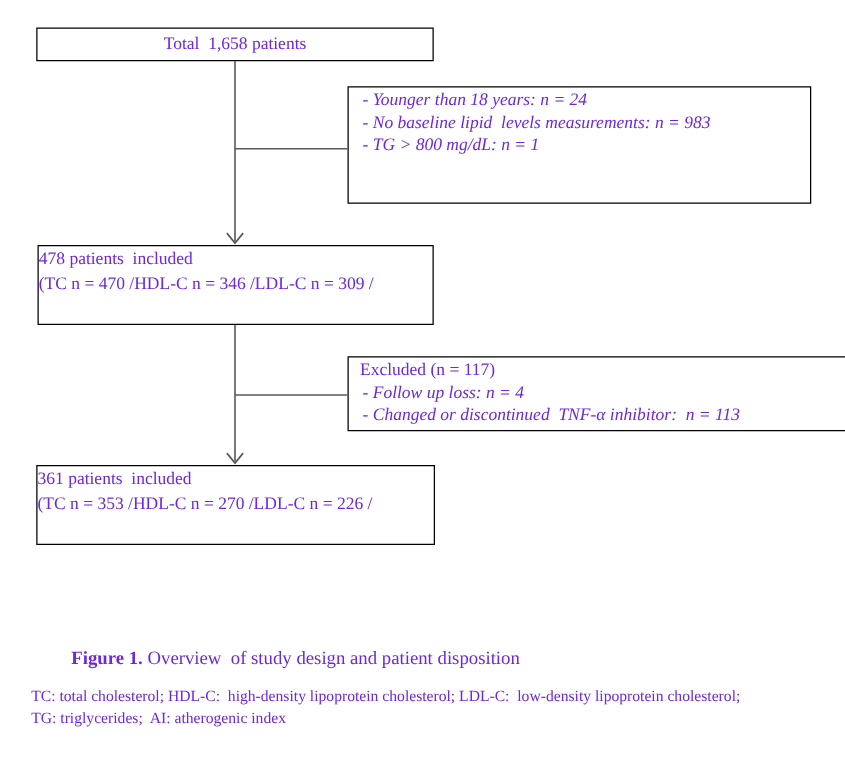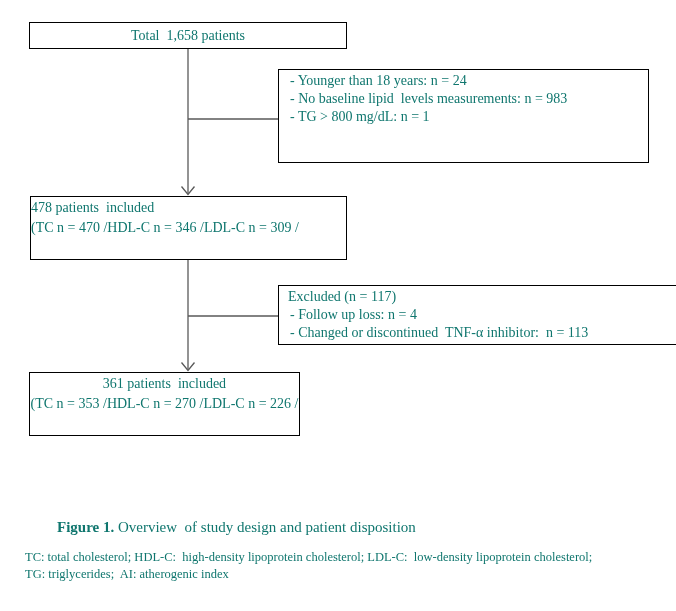--- a/index.html
+++ b/index.html
@@ -1,21 +1,21 @@
 <!DOCTYPE html>
 <html><head>
 <meta charset="utf-8">
 <style>
   html, body { margin: 0; padding: 0; background: #ffffff; }
   .canvas {
     position: relative;
     width: 676px;
     height: 611px;
     background: #ffffff;
-    color: #0f766e;
+    color: #6d28d9;
     font-family: "Liberation Serif", serif;
     overflow: hidden;
   }
   .connectors {
     position: absolute;
     left: 0; top: 0;
     width: 676px; height: 611px;
   }
   .box {
     position: absolute;
@@ -28,32 +28,32 @@
   .box-total {
     left: 29px; top: 22px; width: 318px; height: 27px;
     display: flex; align-items: center; justify-content: center;
     line-height: 25px; text-align: center;
   }
   .box-included1 {
     left: 30px; top: 196px; width: 317px; height: 64px;
     line-height: 20px; padding-top: 1px;
   }
   .box-included2 {
-    left: 29px; top: 372px; width: 271px; height: 64px;
-    text-align: center; line-height: 20px; padding-top: 1px;
+    left: 29px; top: 372px; width: 319px; height: 64px;
+    line-height: 20px; padding-top: 1px;
   }
   .box-excluded1 {
     left: 278px; top: 69px; width: 371px; height: 94px;
     padding: 2px 6px 2px 9px; line-height: 18px;
   }
   .box-excluded2 {
     left: 278px; top: 285px; width: 429px; height: 60px;
     padding: 2px 6px 2px 9px; line-height: 18px;
   }
-  .excl-item { padding-left: 2px; }
+  .excl-item { padding-left: 2px; font-style: italic; }
   .caption {
     position: absolute;
     left: 25px; top: 518px;
     font-size: 15px;
     line-height: 19px;
     margin-left: 32px;
   }
   .caption .bold { font-weight: bold; }
   .footnote {
     position: absolute;

